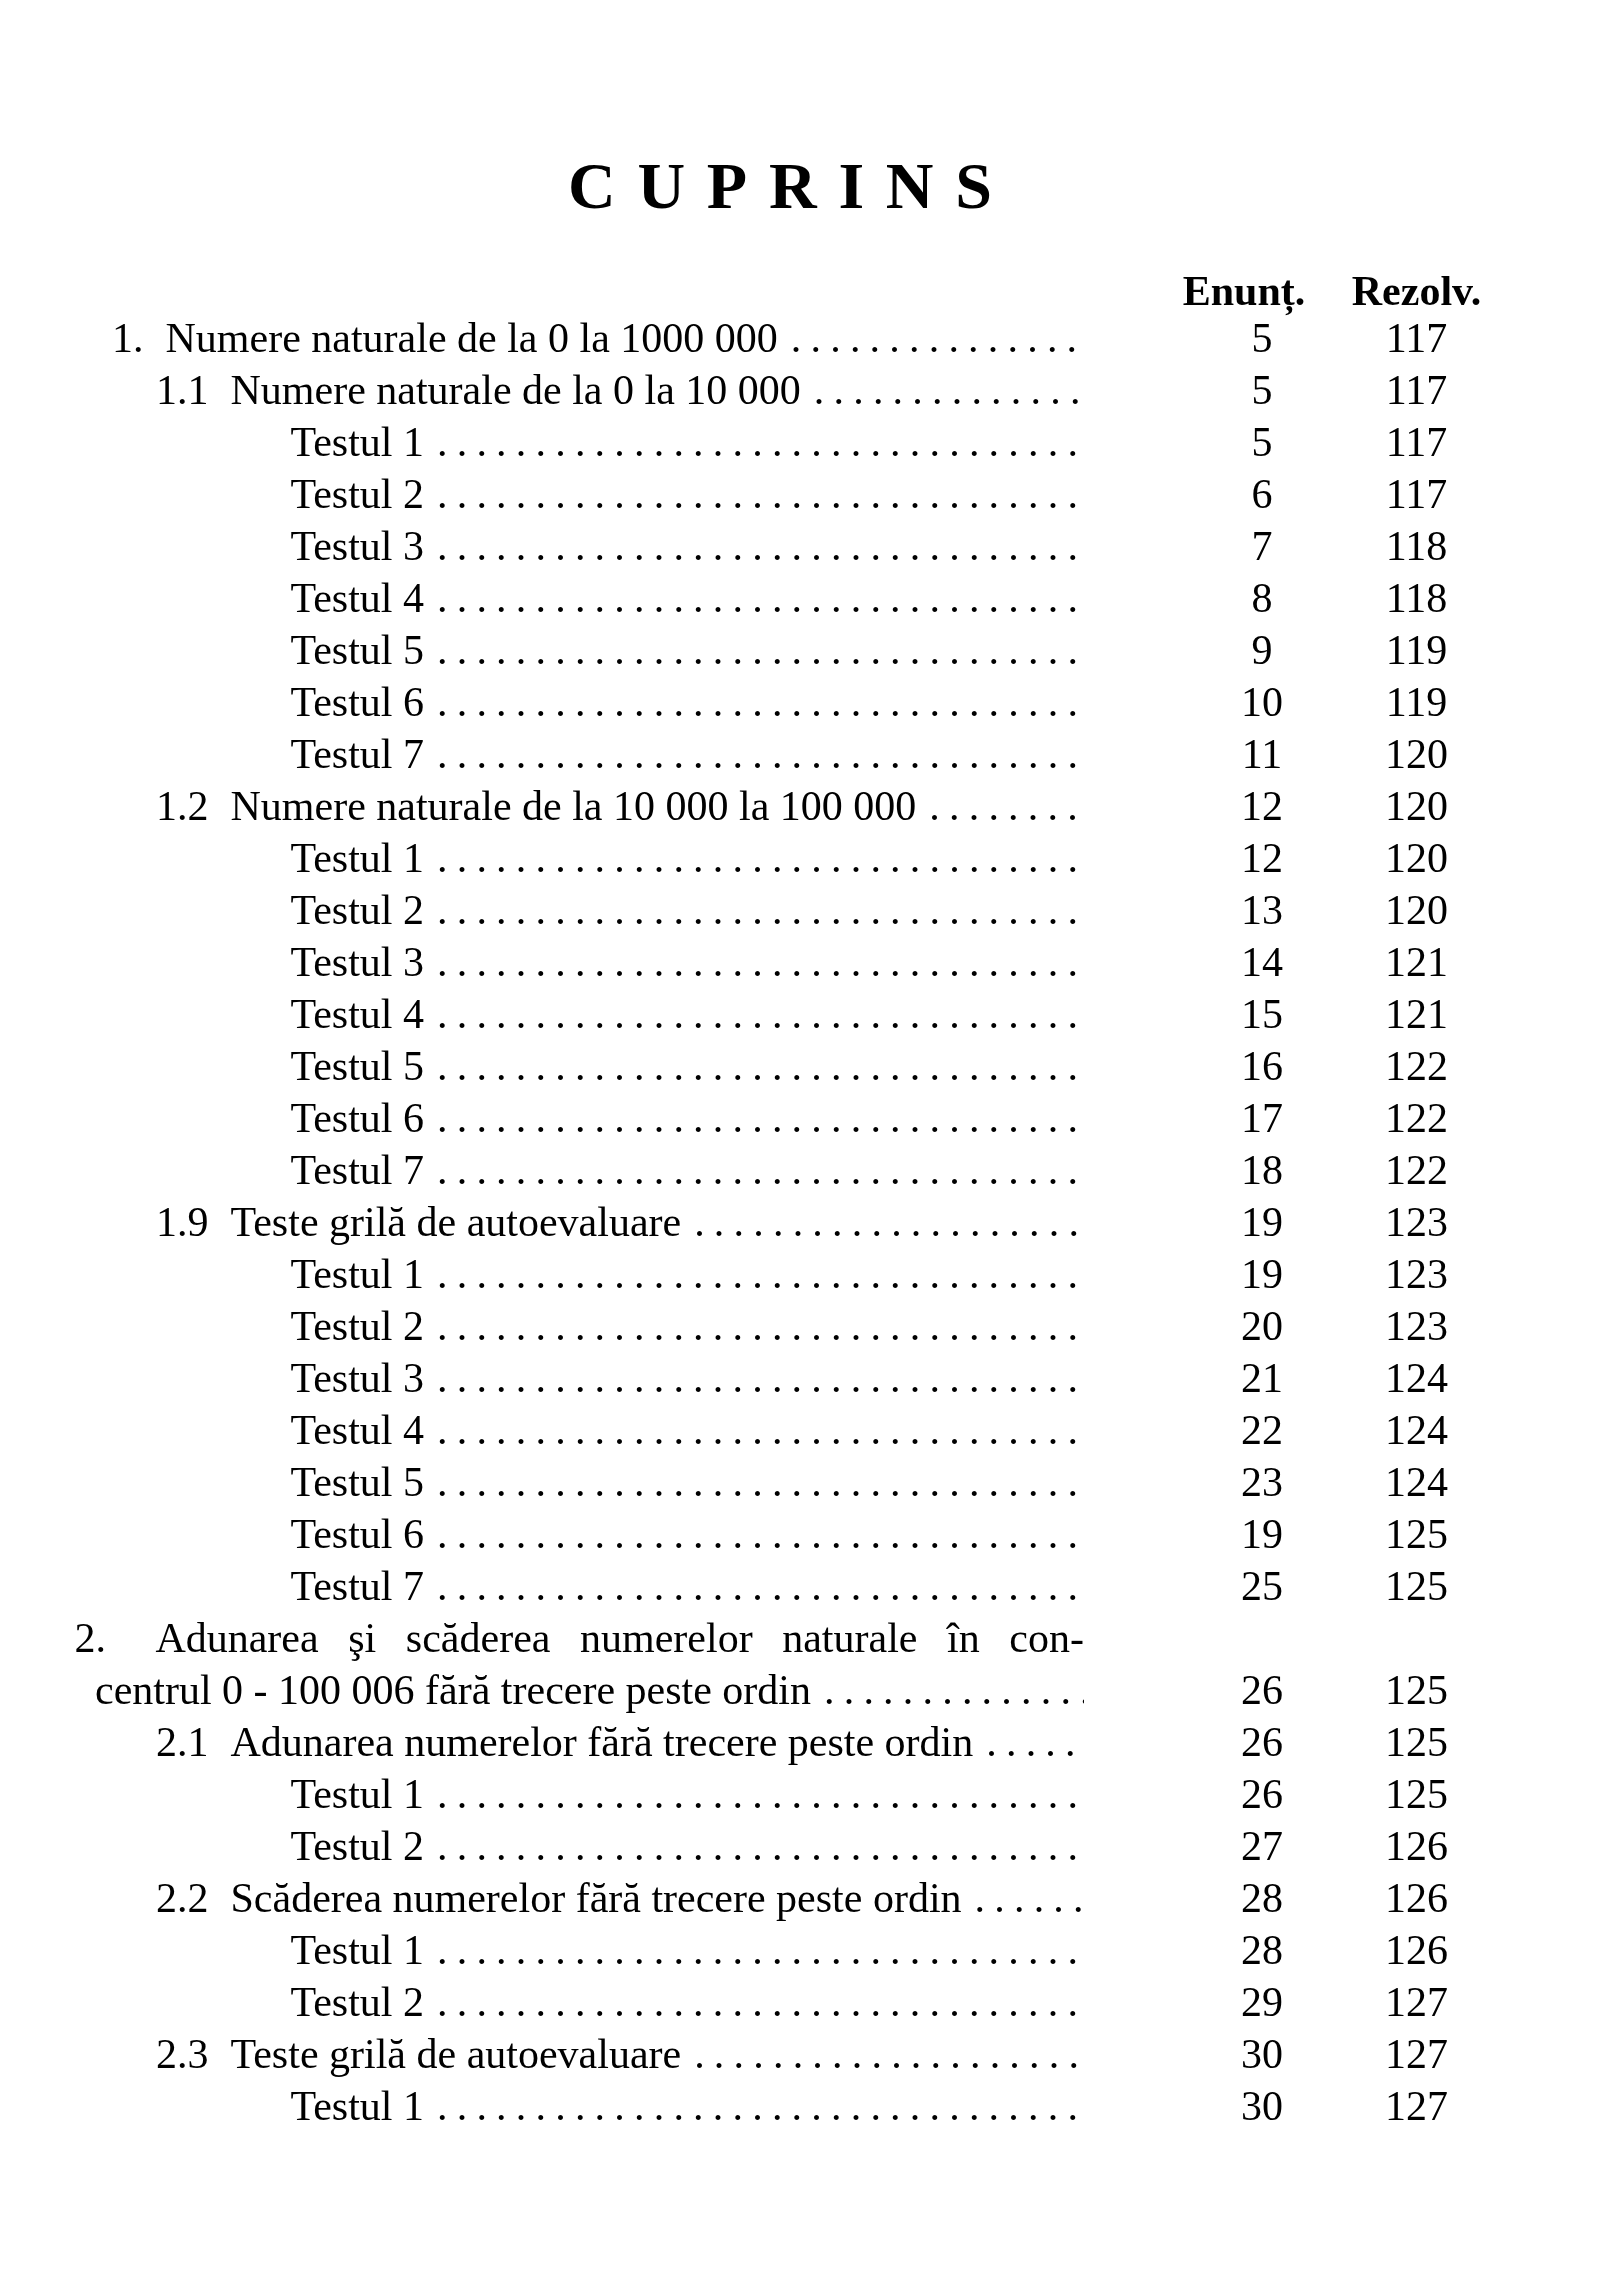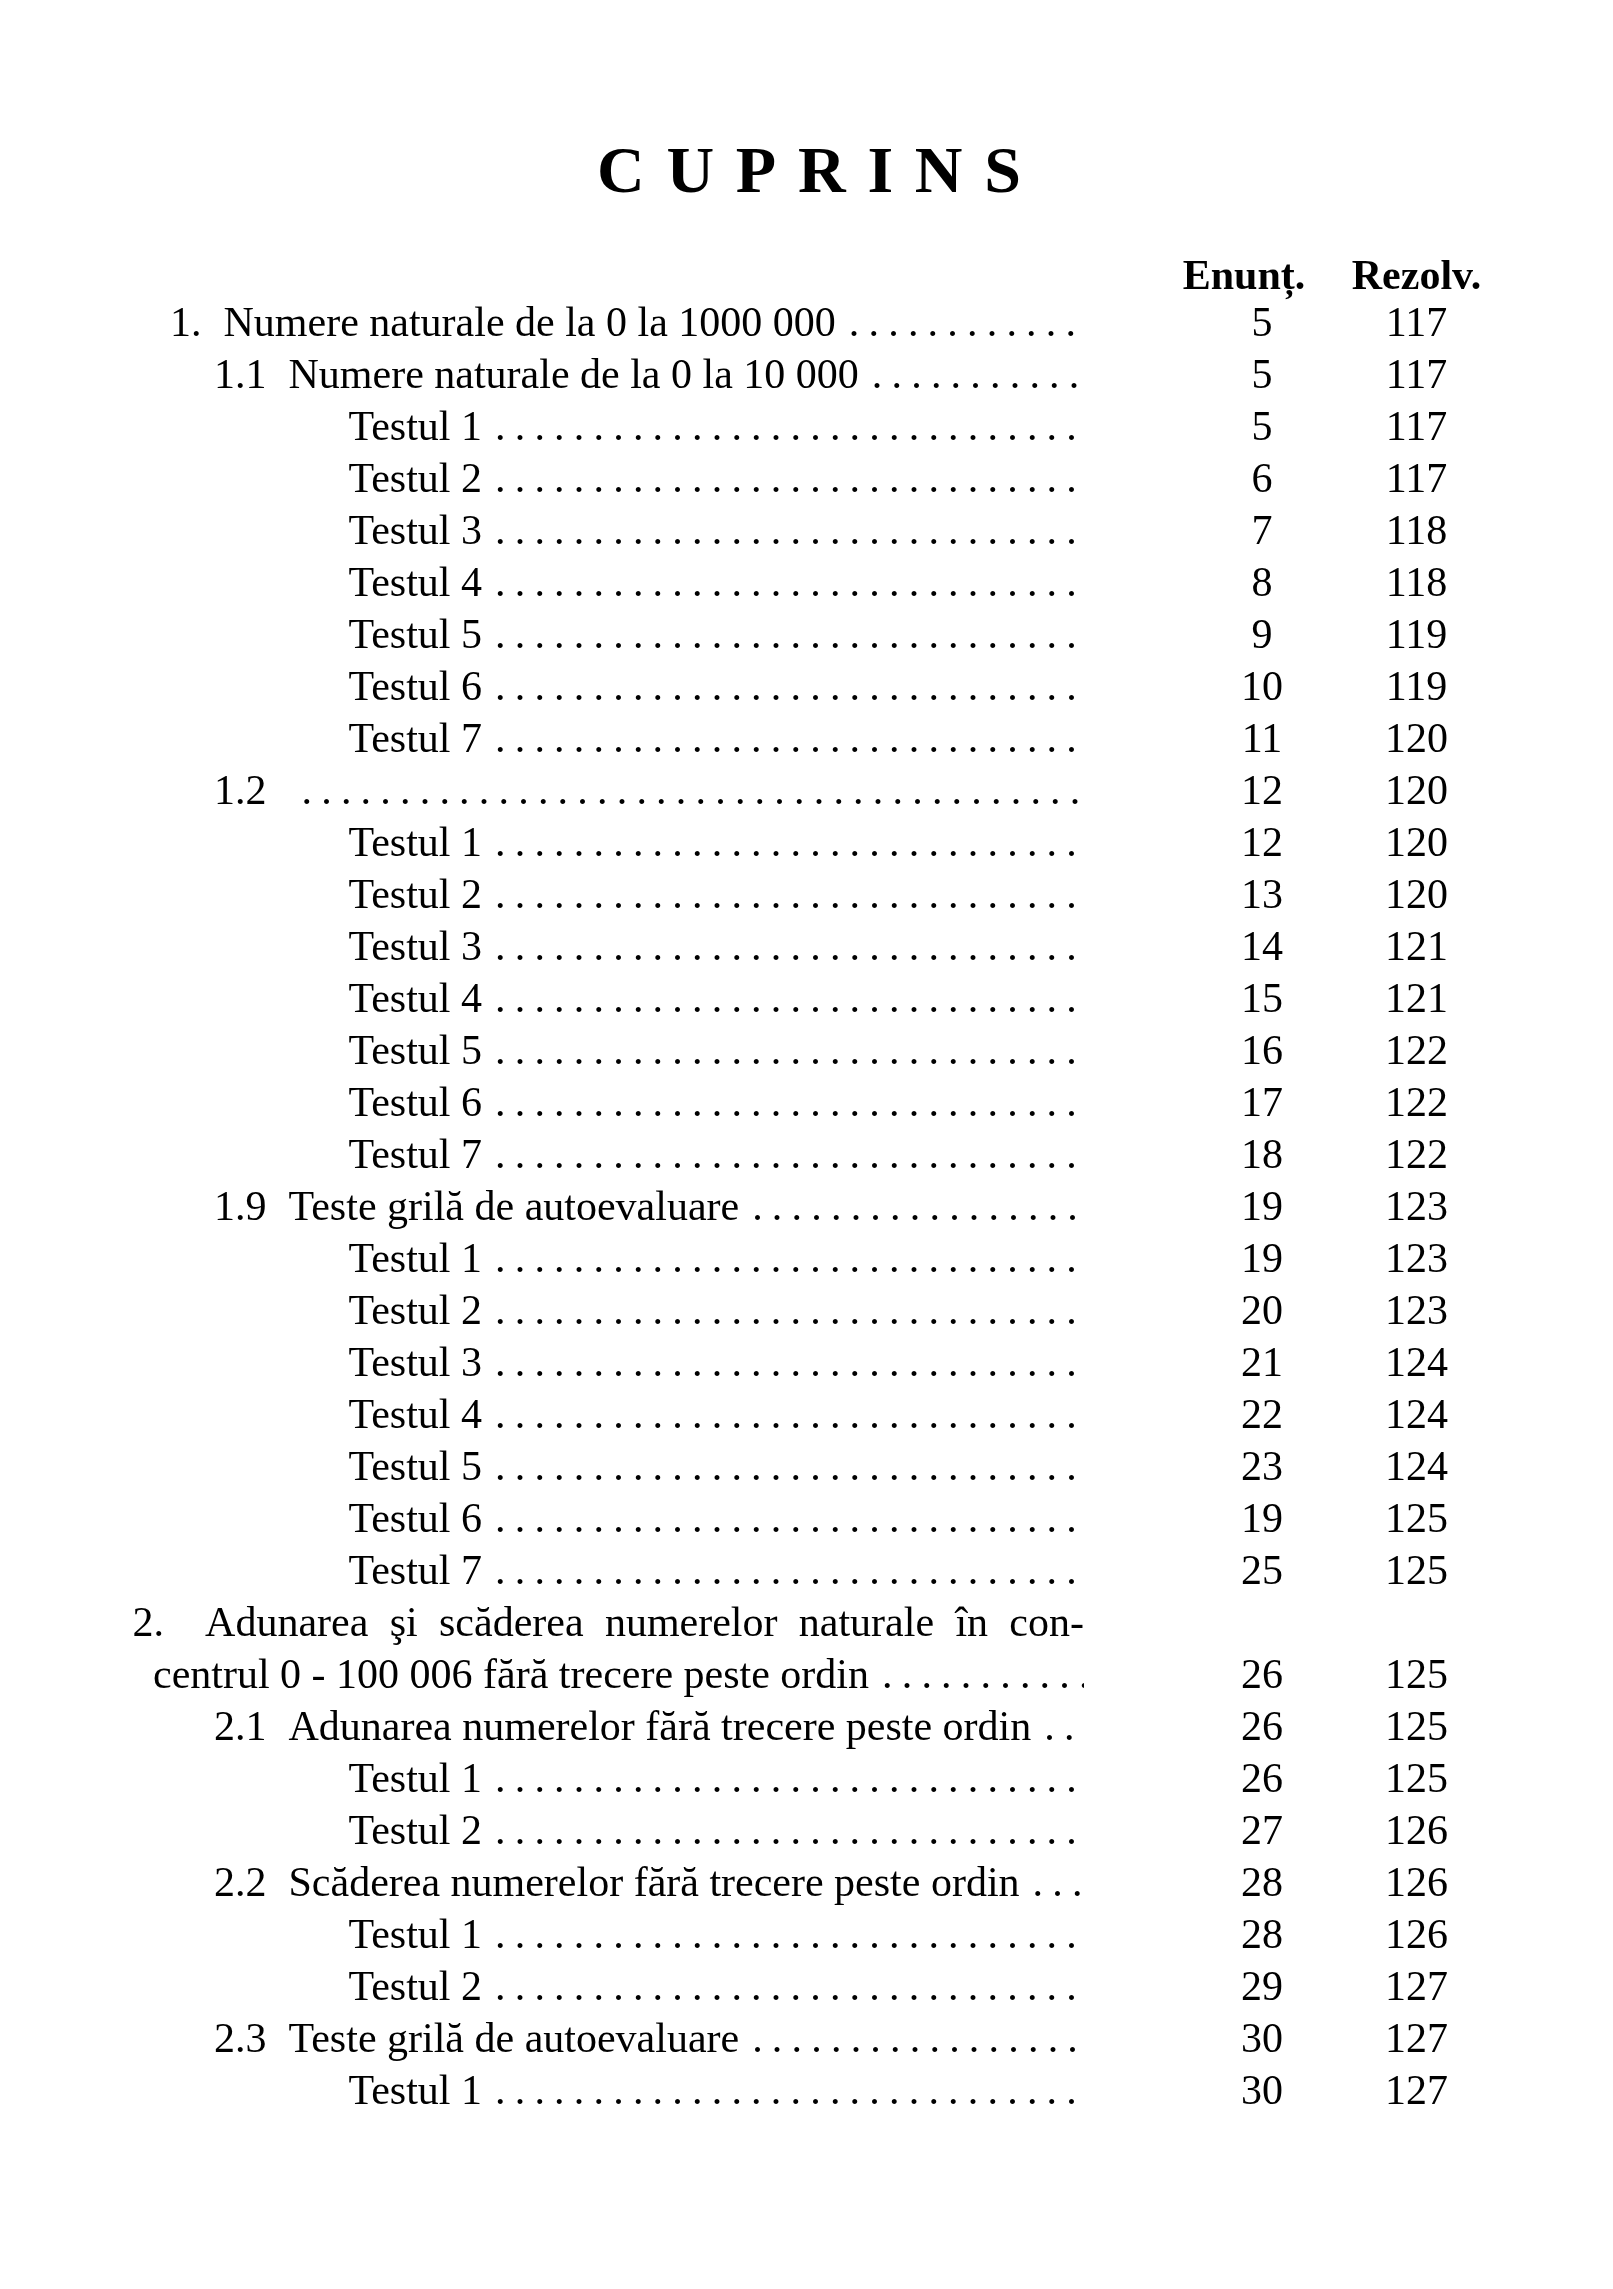--- a/index.html
+++ b/index.html
@@ -2,25 +2,25 @@
 <html style="font-size:14.8px"><head>
 <meta charset="utf-8">
 <style>
   * { margin: 0; padding: 0; box-sizing: border-box; }
   html, body { background: #ffffff; }
 
   .page {
     position: relative;
     width: 1613px;
     height: 2113px;
-    margin: 0 auto;
+    margin: 16px auto;
     background: #ffffff;
     color: #000000;
     font-family: "Liberation Serif", "DejaVu Serif", serif;
-    padding: 137px 111px 0 116px;
+    padding: 137px 111px 0 58px;
     overflow: hidden;
   }
 
   h1.title {
     text-align: center;
     font-size: 66px;
     font-weight: 700;
     line-height: 1;
     letter-spacing: 0.33em;
     text-indent: 0.33em;
@@ -185,20 +185,21 @@
       <span class="label">Testul 7</span>
       <span class="dots">................................................................................</span>
     </div>
     <div class="col-enunt">11</div>
     <div class="col-rezolv">120</div>
   </div>
 
   <div class="row l1">
     <div class="text">
       <span class="num">1.2</span>
+      <span class="label">Numere naturale de la 10 000 la 100 000</span>
       <span class="dots">................................................................................</span>
     </div>
     <div class="col-enunt">12</div>
     <div class="col-rezolv">120</div>
   </div>
 
   <div class="row l2">
     <div class="text">
 
       <span class="label">Testul 1</span>

